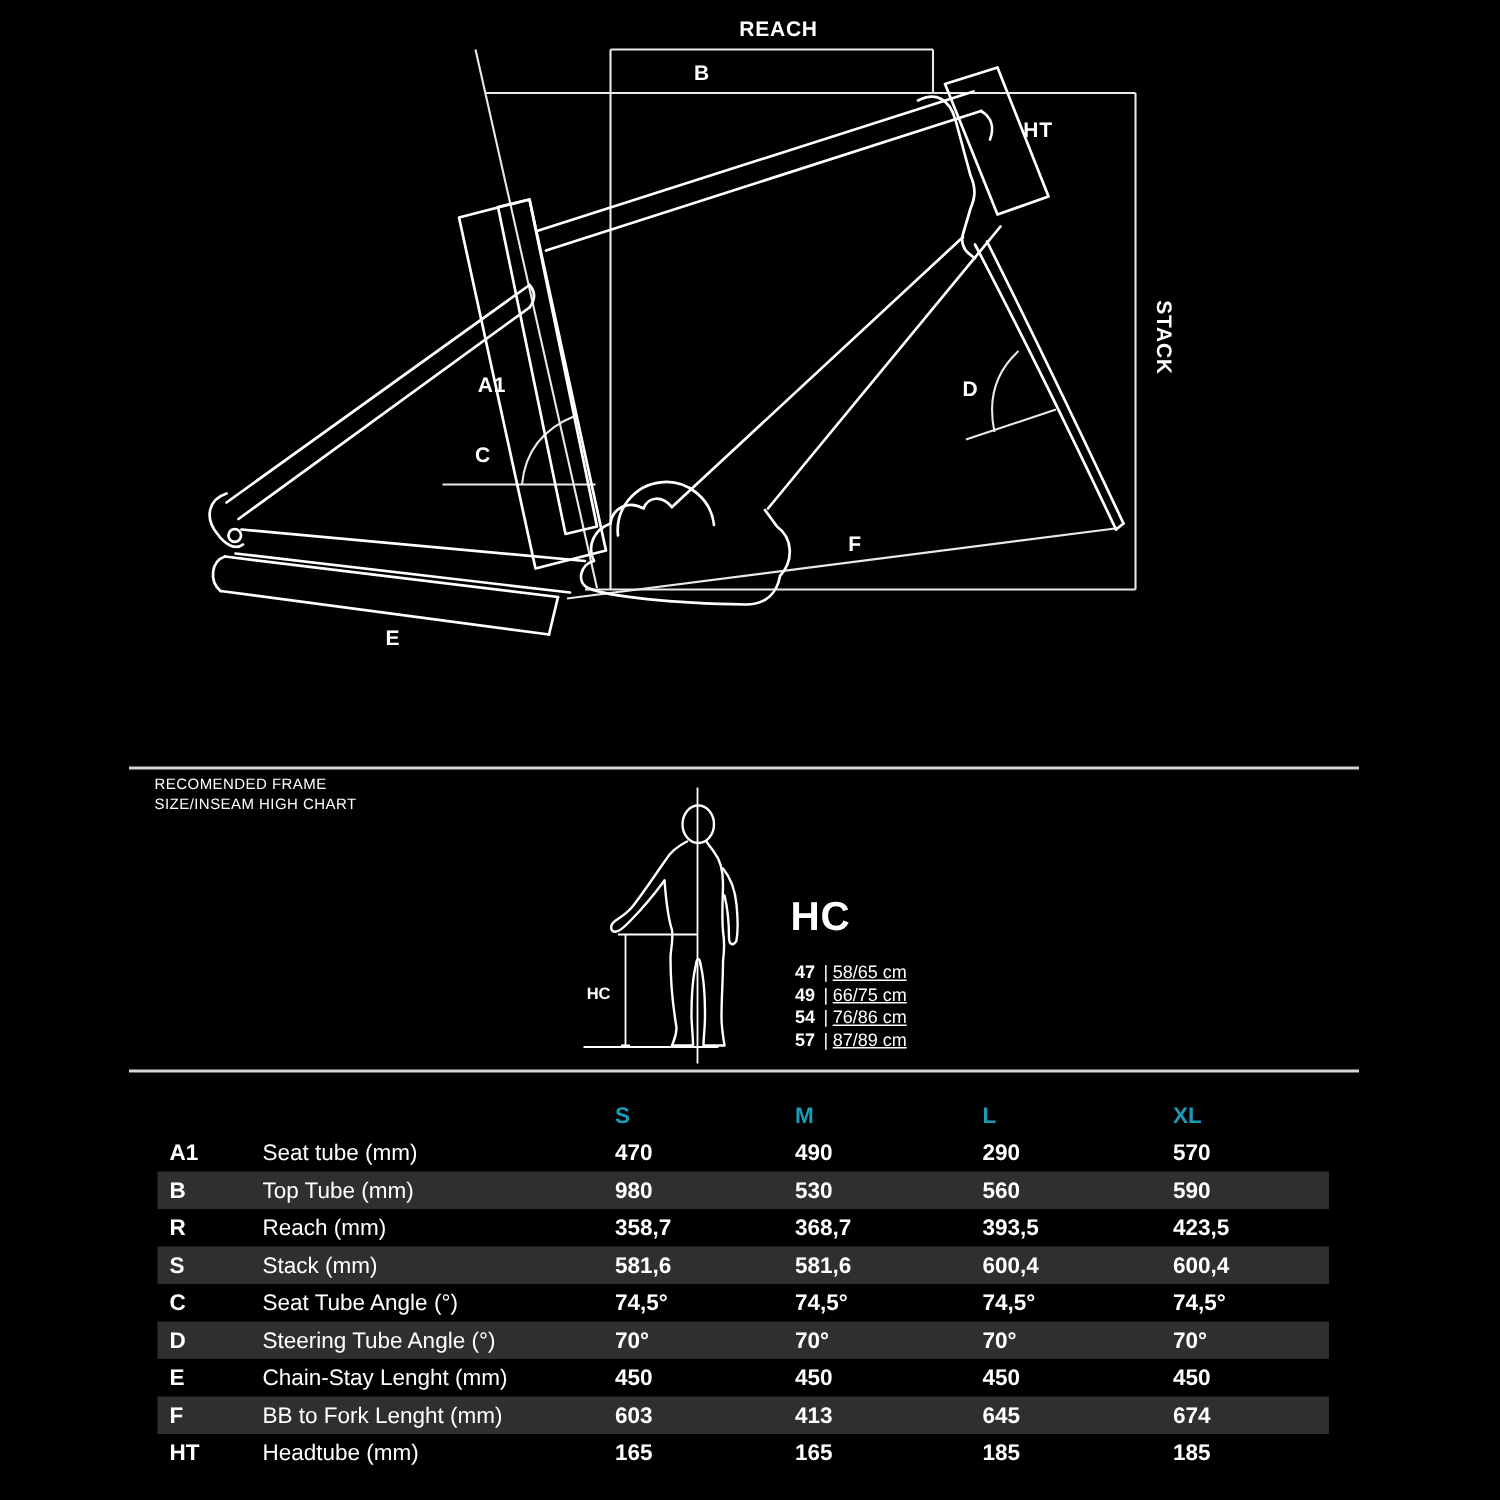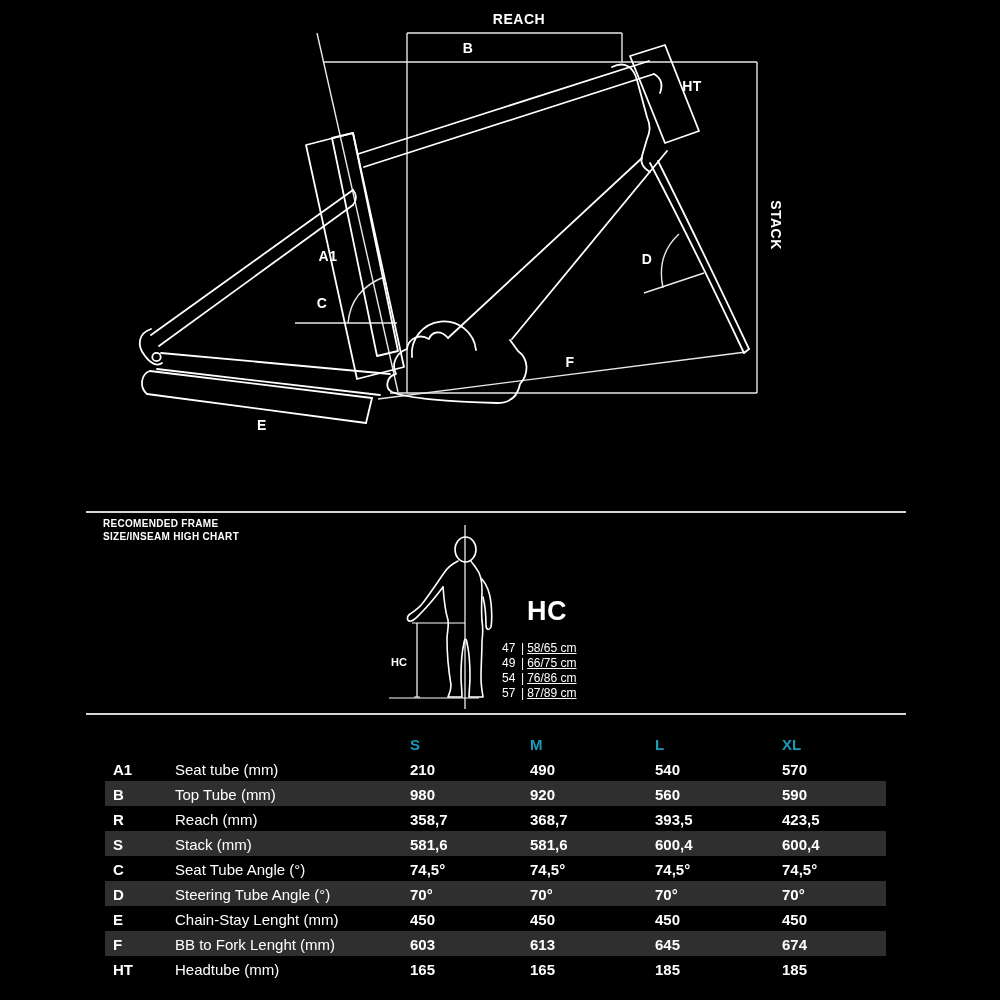--- a/index.html
+++ b/index.html
@@ -12,30 +12,30 @@
   .dim{stroke:#e9e9e9;stroke-width:1.4;fill:none;}
   .frame{stroke:#fff;stroke-width:1.8;fill:none;stroke-linecap:round;stroke-linejoin:round;}
   .dlabel{fill:#fff;font-family:"Liberation Sans",sans-serif;font-weight:bold;font-size:14px;letter-spacing:.5px;}
 
   
   .divider{position:absolute;left:86px;width:820px;height:2px;background:#d6d6d6;}
   .divider.one{top:511px;}
   .divider.two{top:713px;}
 
   
-  .sc-title{position:absolute;left:103px;top:517px;font-size:10px;font-weight:bold;
+  .sc-title{position:absolute;left:103px;top:517px;font-size:10px;font-weight:normal;
             line-height:13px;letter-spacing:.3px;}
   .figure{position:absolute;left:385px;top:515px;width:125px;height:195px;}
   .fig-line{stroke:#fff;stroke-width:1.6;fill:none;stroke-linecap:round;stroke-linejoin:round;}
   .fig-thin{stroke:#fff;stroke-width:1.2;fill:none;}
   .fig-label{fill:#fff;font-family:"Liberation Sans",sans-serif;font-weight:bold;font-size:11px;}
   .hc-heading{position:absolute;left:527px;top:596px;font-size:27px;font-weight:bold;letter-spacing:.5px;}
   .hc-list{position:absolute;left:502px;top:641px;font-size:12px;line-height:15px;}
   .hc-item{white-space:nowrap;}
-  .hc-size{font-weight:normal;display:inline-block;min-width:16px;}
+  .hc-size{font-weight:bold;display:inline-block;min-width:16px;margin-left:28px;}
   .hc-sep{margin:0 3px;font-weight:normal;}
   .hc-range{font-weight:normal;text-decoration:underline;}
 
   
   .geo-table{position:absolute;left:105px;top:731px;width:781px;font-size:15px;}
   .t-row{position:relative;height:25px;}
   .t-row.striped{background:#2f2f2f;}
   .t-row span{position:absolute;top:50%;transform:translateY(-50%);white-space:nowrap;}
   .c-letter{left:8px;font-weight:bold;}
   .c-label{left:70px;font-weight:normal;}
@@ -152,30 +152,30 @@
   <div class="t-row t-head">
     <span class="c-val c-v0">S</span>
     <span class="c-val c-v1">M</span>
     <span class="c-val c-v2">L</span>
     <span class="c-val c-v3">XL</span>
   </div>
 
   <div class="t-row">
     <span class="c-letter">A1</span>
     <span class="c-label">Seat tube (mm)</span>
-    <span class="c-val c-v0">210</span>
+    <span class="c-val c-v0">470</span>
     <span class="c-val c-v1">490</span>
-    <span class="c-val c-v2">540</span>
+    <span class="c-val c-v2">290</span>
     <span class="c-val c-v3">570</span>
   </div>
   <div class="t-row striped">
     <span class="c-letter">B</span>
     <span class="c-label">Top Tube (mm)</span>
     <span class="c-val c-v0">980</span>
-    <span class="c-val c-v1">920</span>
+    <span class="c-val c-v1">530</span>
     <span class="c-val c-v2">560</span>
     <span class="c-val c-v3">590</span>
   </div>
   <div class="t-row">
     <span class="c-letter">R</span>
     <span class="c-label">Reach (mm)</span>
     <span class="c-val c-v0">358,7</span>
     <span class="c-val c-v1">368,7</span>
     <span class="c-val c-v2">393,5</span>
     <span class="c-val c-v3">423,5</span>
@@ -209,21 +209,21 @@
     <span class="c-label">Chain-Stay Lenght (mm)</span>
     <span class="c-val c-v0">450</span>
     <span class="c-val c-v1">450</span>
     <span class="c-val c-v2">450</span>
     <span class="c-val c-v3">450</span>
   </div>
   <div class="t-row striped">
     <span class="c-letter">F</span>
     <span class="c-label">BB to Fork Lenght (mm)</span>
     <span class="c-val c-v0">603</span>
-    <span class="c-val c-v1">613</span>
+    <span class="c-val c-v1">413</span>
     <span class="c-val c-v2">645</span>
     <span class="c-val c-v3">674</span>
   </div>
   <div class="t-row">
     <span class="c-letter">HT</span>
     <span class="c-label">Headtube (mm)</span>
     <span class="c-val c-v0">165</span>
     <span class="c-val c-v1">165</span>
     <span class="c-val c-v2">185</span>
     <span class="c-val c-v3">185</span>

